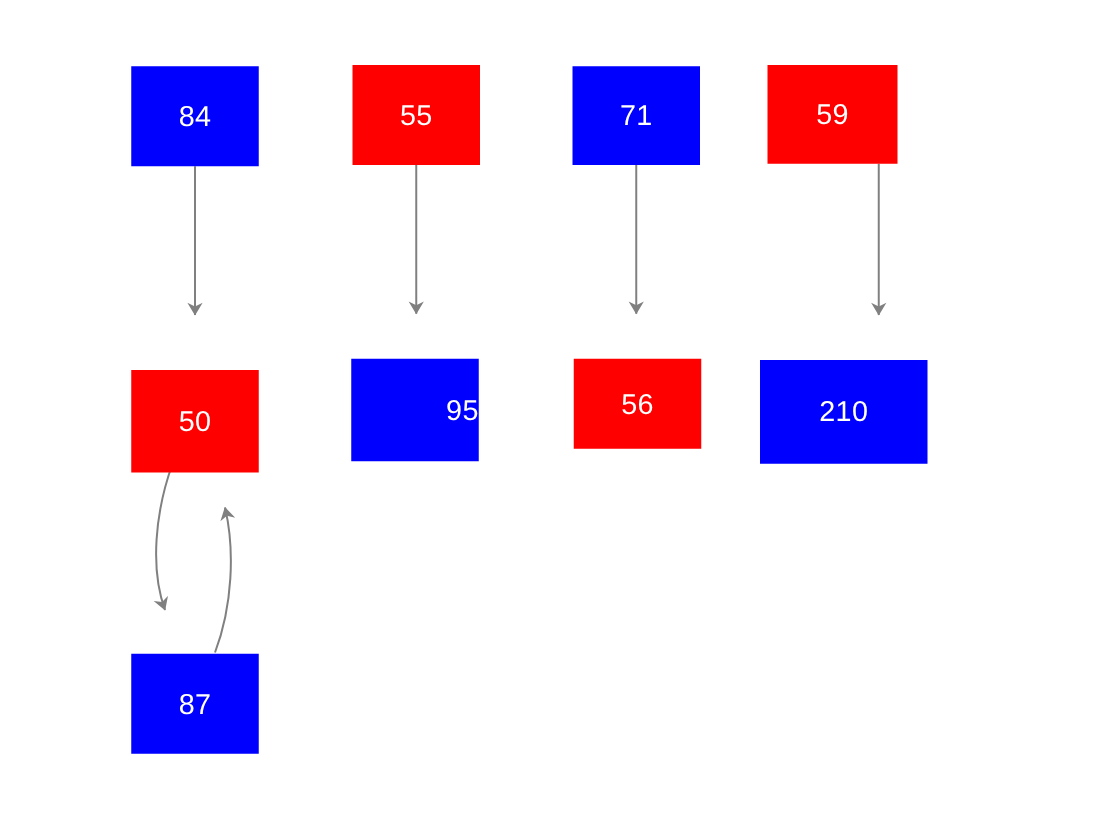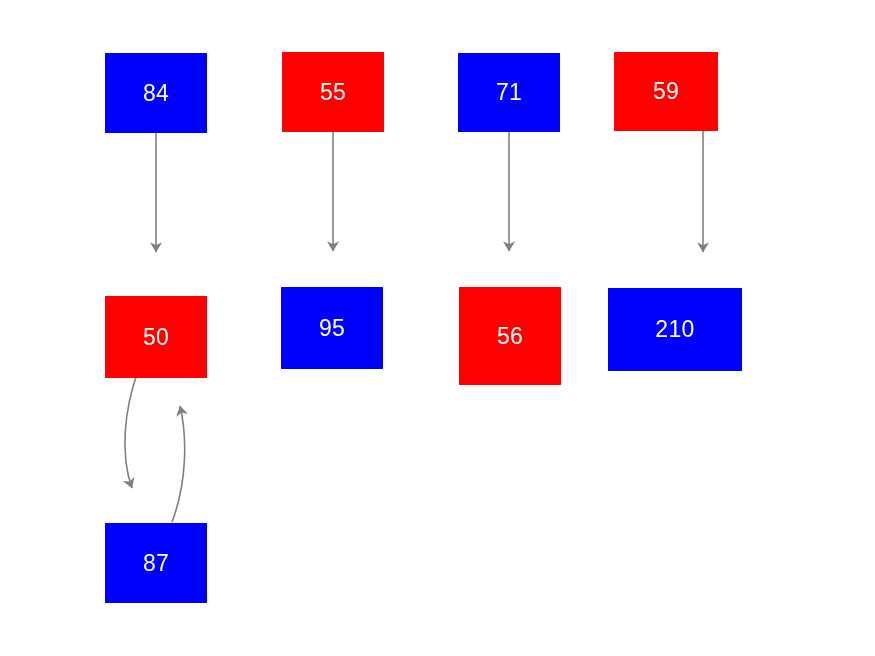--- a/index.html
+++ b/index.html
@@ -87,29 +87,29 @@
   </div>
 
   <div class="node node-blue" style="left:105px; top:523px; width:102px; height:80px;">
     <span>87</span>
   </div>
 
   <div class="node node-red" style="left:282px; top:52px; width:102px; height:80px;">
     <span>55</span>
   </div>
 
-  <div class="node node-blue" style="left:281px; top:287px; width:102px; height:82px;">
+  <div class="node node-blue" style="left:281px; top:287px; width:102px; height:82px;justify-content:flex-end;">
     <span>95</span>
   </div>
 
   <div class="node node-blue" style="left:458px; top:53px; width:102px; height:79px;">
     <span>71</span>
   </div>
 
-  <div class="node node-red" style="left:459px; top:287px; width:102px; height:98px;text-align:right;">
+  <div class="node node-red" style="left:459px; top:287px; width:102px; height:72px;text-align:right;">
     <span>56</span>
   </div>
 
   <div class="node node-red" style="left:614px; top:52px; width:104px; height:79px;">
     <span>59</span>
   </div>
 
   <div class="node node-blue" style="left:608px; top:288px; width:134px; height:83px;">
     <span>210</span>
   </div>

